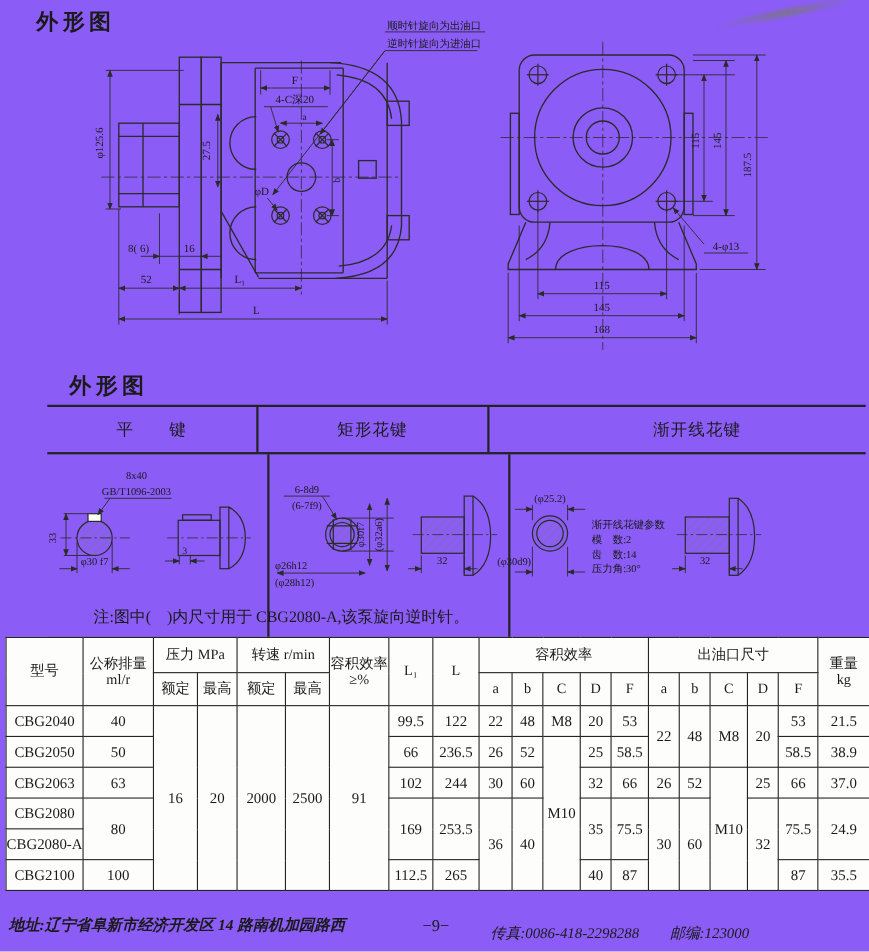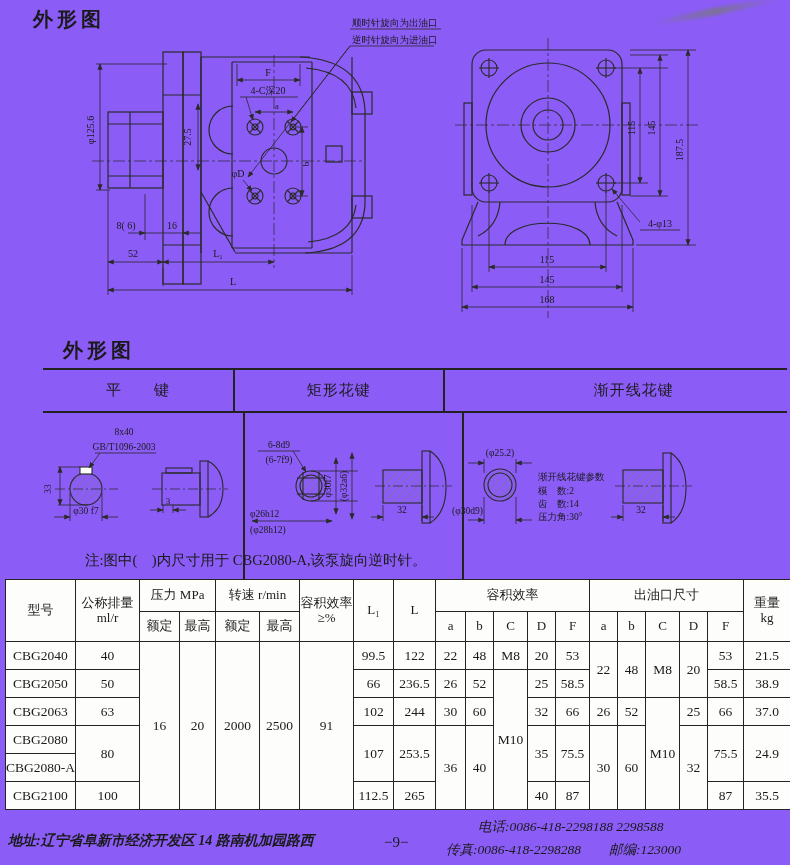--- a/index.html
+++ b/index.html
@@ -456,21 +456,21 @@
       <td>26</td>
       <td>52</td>
       <td rowspan="4">M10</td>
       <td>25</td>
       <td>66</td>
       <td>37.0</td>
     </tr>
     <tr style="height:28px">
       <td class="model">CBG2080</td>
       <td rowspan="2">80</td>
-      <td rowspan="2">107</td>
+      <td rowspan="2">169</td>
       <td rowspan="2">253.5</td>
       <td rowspan="3">36</td>
       <td rowspan="3">40</td>
       <td rowspan="2">35</td>
       <td rowspan="2">75.5</td>
       <td rowspan="3">30</td>
       <td rowspan="3">60</td>
       <td rowspan="3">32</td>
       <td rowspan="2">75.5</td>
       <td rowspan="2">24.9</td>
@@ -486,19 +486,18 @@
       <td>40</td>
       <td>87</td>
       <td>87</td>
       <td>35.5</td>
     </tr>
   </tbody>
     </table>
 
   <div class="abs foot" style="left:8px;top:832px;font-weight:bold;">地址:辽宁省阜新市经济开发区 14 路南机加园路西</div>
   <div class="abs pageno" style="left:384px;top:834px;">−9−</div>
-  <div class="abs foot" style="left:478px;top:818px;font-size:13.5px;">电话:0086-418-2298188    2298588</div>
   <div class="abs" style="left:446px;top:840px;">
     <span class="foot" style="font-size:13.5px;">传真:0086-418-2298288</span>
     <span class="foot" style="font-size:13.5px;margin-left:24px;">邮编:123000</span>
   </div>
 
 </div>
 
 </body></html>

